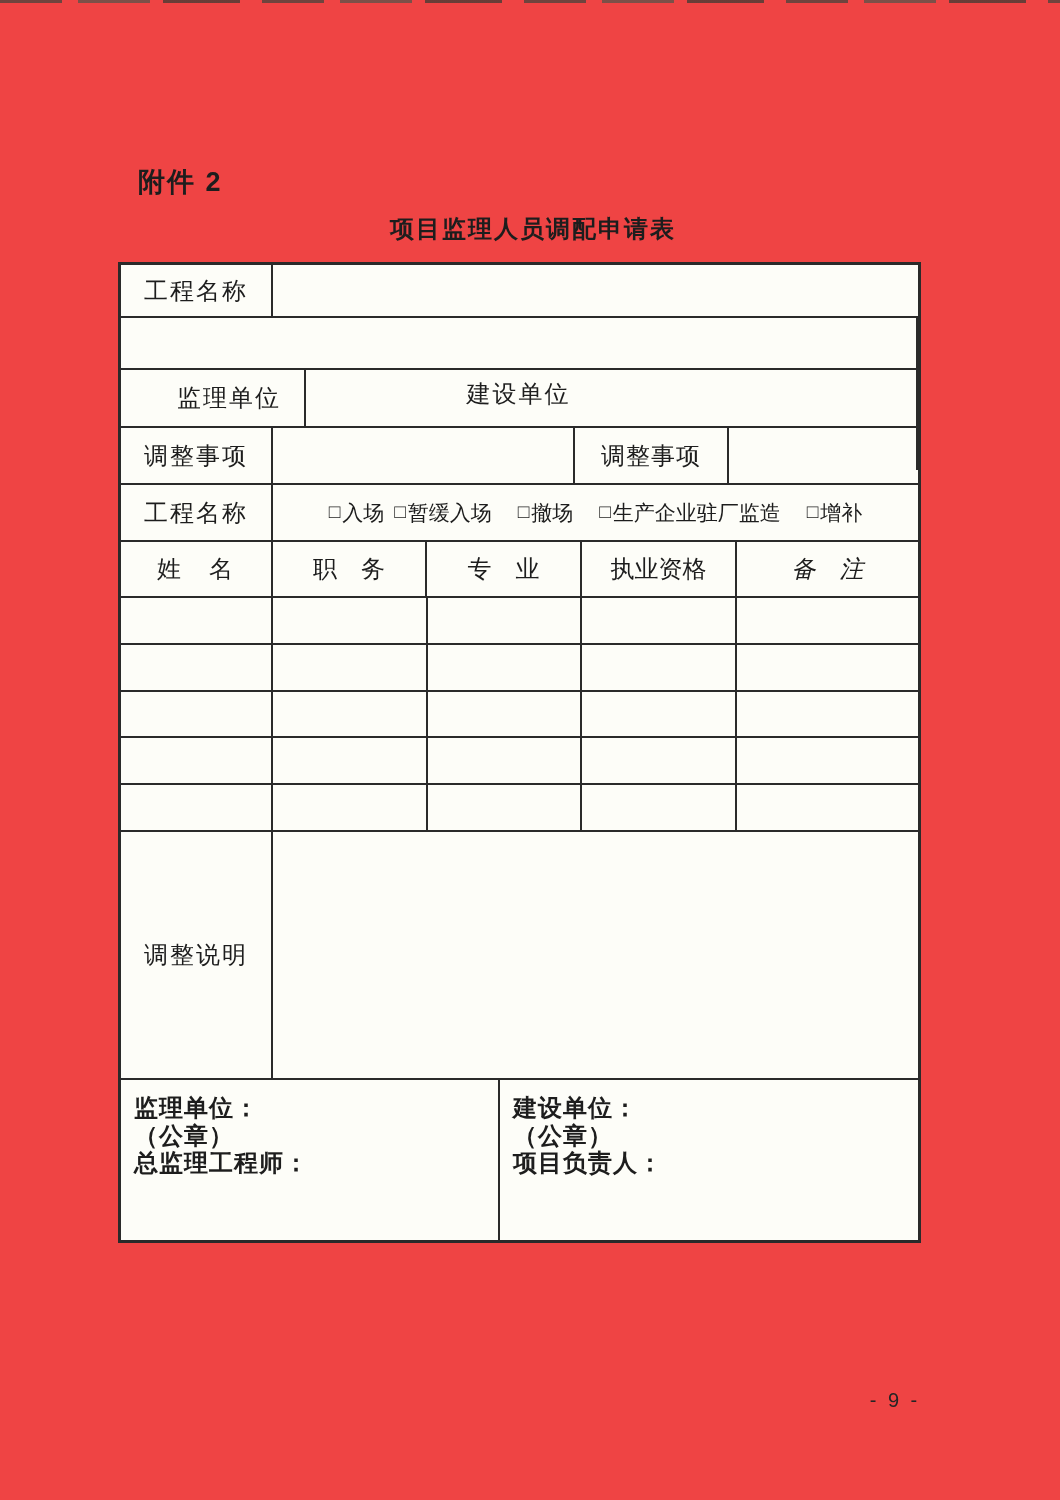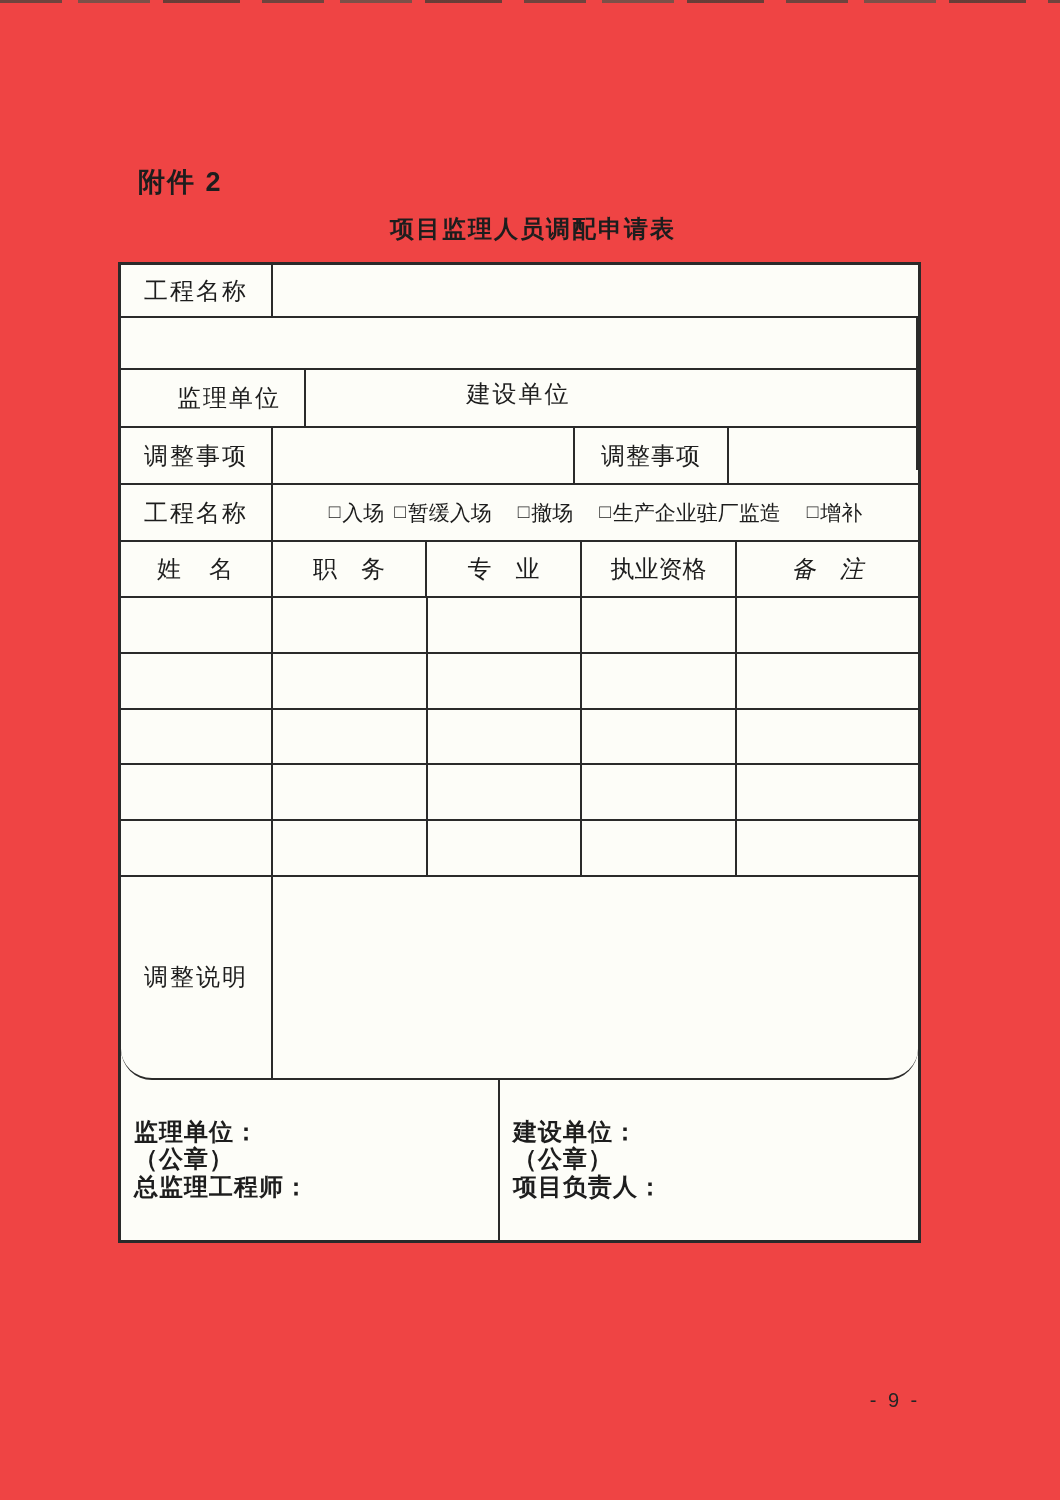--- a/index.html
+++ b/index.html
@@ -47,38 +47,38 @@
   .cell.fill { flex: 1 1 auto; font-style: italic; }
 
   .label-cell { flex: 0 0 152px; font-size: 24px; letter-spacing: 2px; }
   .col-std { flex: 0 0 155px; }
   .col-std2 { flex: 0 0 154px; }
   .head-cell { font-size: 24px; }
 
   .r1 { height: 53px; } .r2 { height: 52px; flex-direction: column; } .r3 { height: 58px; padding-left: 33px; }
   .r4 { height: 57px; } .r5 { height: 57px; } .r6 { height: 56px; }
   .r-empty { flex: 1 1 auto; }
-  .r-note { height: 203px; border-radius: 31px; }
+  .r-note { height: 248px; }
   .r-sign { height: 160px; }
 
   .progress-value { flex: 0 0 302px; }
   .date-label { flex: 0 0 154px; font-size: 24px; letter-spacing: 1px; }
 
   .checkbox-cell {
     flex: 1 1 auto; display: flex; align-items: center; justify-content: center;
     font-size: 21px; gap: 26px; padding: 0 6px; white-space: nowrap;
   }
   .checkbox-item { display: inline-flex; align-items: center; }
   .checkbox-item.tight { margin-left: -16px; }
   .checkbox-glyph { font-size: 19px; margin-right: 2px; position: relative; top: -1px; }
 
   .note-label { justify-content: center; font-size: 24px; letter-spacing: 2px; }
 
   .sign-cell {
-    display: flex; flex-direction: column; justify-content: center;
+    display: flex; flex-direction: column; justify-content: flex-start;
     align-items: flex-start; padding: 14px 8px 16px 13px;
     font-size: 24px; font-weight: 600; letter-spacing: 1px;
   }
   .sign-left { flex: 0 0 379px; }
   .sign-right { flex: 1 1 auto; }
   .sign-line { line-height: 1.15; }
 
   .page-number {
     position: absolute; left: 853px; top: 1389px; width: 84px;
     text-align: center; font-size: 20px; letter-spacing: 3px; color: #242424;

